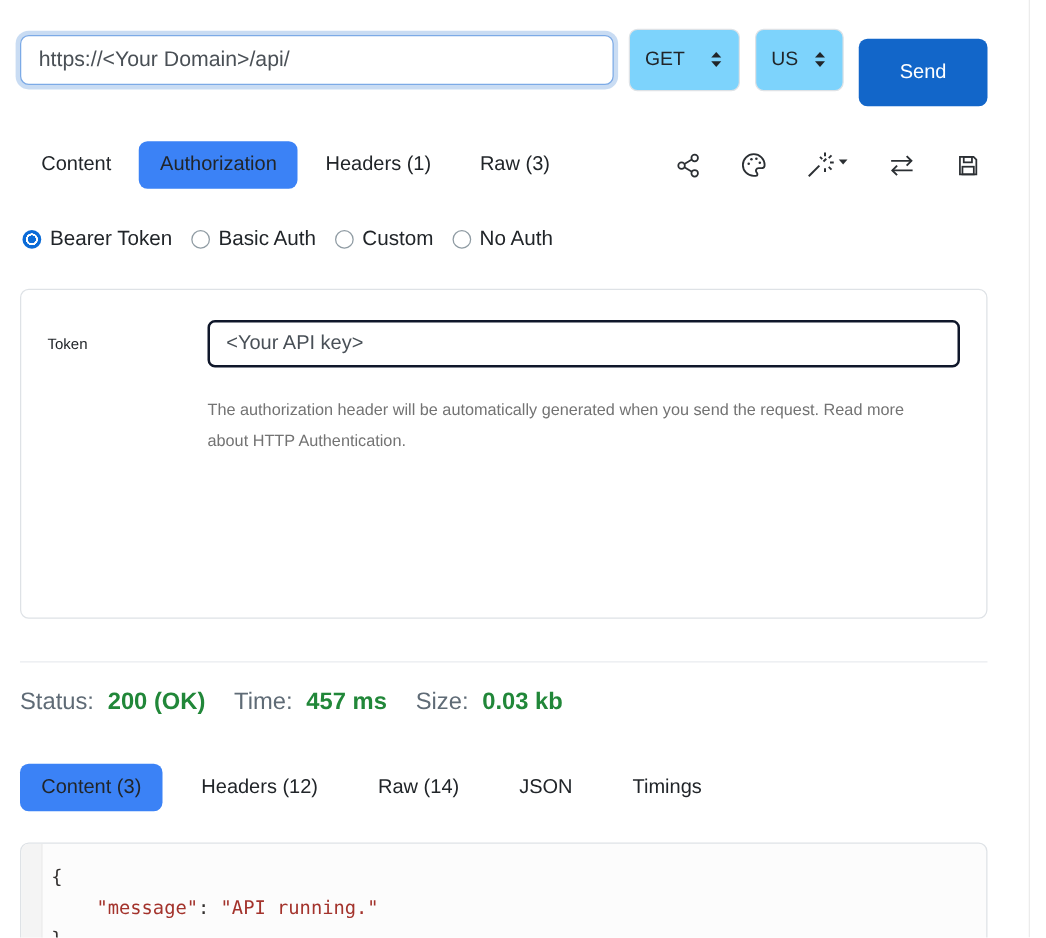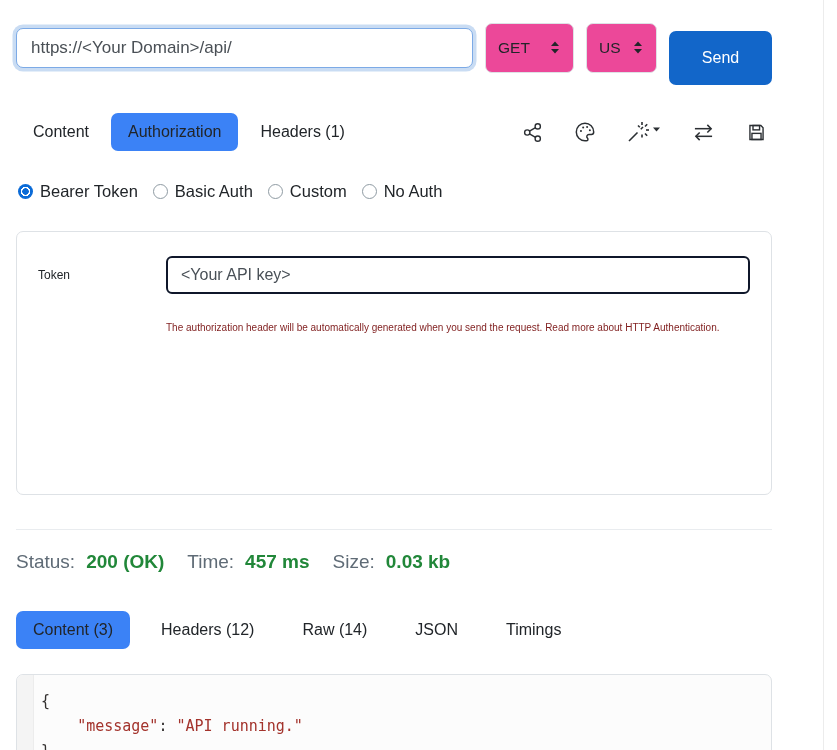--- a/index.html
+++ b/index.html
@@ -1,29 +1,29 @@
 <!DOCTYPE html>
 <html><head>
 <meta charset="utf-8">
 <style>
   * { margin:0; padding:0; box-sizing:border-box; }
   html,body { width:837px; height:750px; overflow:hidden; background:#fff;
     font-family:"Liberation Sans","DejaVu Sans",sans-serif; color:#212529; }
-  .app { position:relative; width:837px; height:750px; padding:10px 65px 0 16px;border-radius:30px; }
+  .app { position:relative; width:837px; height:750px; padding:10px 47px 0 16px;border-radius:30px; }
 
   
   .scroll-track { position:absolute; top:0; right:0; width:14px; height:750px;
     background:#fff; border-left:1px solid #ececec; }
 
   
   .url-row { display:flex; align-items:center; gap:10px; }
   .url-input { flex:1; height:40px; border:1px solid #7caae6; border-radius:7px;
     box-shadow:0 0 0 3.5px rgba(76,140,215,.30); padding:0 14px; font-size:17px;
     color:#4a5056; outline:none; font-family:inherit; background:#fff; min-width:0; }
-  .sel { height:50px; border:1px solid #dee2e6; border-radius:7px; background:#ec4899;
+  .sel { height:50px; border:1px solid #dee2e6; border-radius:7px; background:#7dd3fc;
     display:flex; align-items:center; justify-content:space-between; padding:0 12px;
     font-size:15.5px; color:#212529; cursor:pointer; }
   .sel.method { width:89px; margin-left:2px; }
   .sel.region { width:71px; margin-left:2px; }
   .sel .caret { margin-left:8px; display:flex; }
   .send-btn { width:103px; height:54px; margin-left:2px; background:#1266c9; color:#fff;
     border:none; border-radius:7px; font-size:16px; font-family:inherit; cursor:pointer;margin-top:21px; }
 
   
   .tabs-row { display:flex; align-items:center; margin-top:28px; }
@@ -42,22 +42,22 @@
   .radio.on { border:none;
     background:radial-gradient(circle,#0b6bd7 0 3.1px,#fff 3.3px 4.7px,#0b6bd7 4.9px 8px); }
 
   
   .panel { margin-top:30px; height:264px; border:1px solid #dee2e6; border-radius:7px;
     padding:24px 21px 0 21px; background:#fff; }
   .token-row { display:flex; align-items:center; }
   .token-label { width:128px; font-size:12px; color:#212529; flex:none; }
   .token-input { flex:1; height:38px; border:2px solid #0f172a; border-radius:6px;
     padding:0 13px; font-size:16px; color:#495057; outline:none; font-family:Liberation Sans, sans-serif; }
-  .help-text { margin-left:128px; margin-top:21px; font-size:10px; line-height:25px;
-    color:#7f1d1d; max-width:585px; }
+  .help-text { margin-left:128px; margin-top:21px; font-size:13px; line-height:25px;
+    color:#737373; max-width:585px; }
 
   hr.divider { border:none; border-top:1px solid #e9ecef; margin-top:34px; }
 
   
   .status-row { display:flex; align-items:baseline; margin-top:21px; font-size:19px; }
   .status-row .lbl { color:#5f6b76; font-weight:500; }
   .status-row .val { color:#218739; font-weight:600; margin-left:11px; }
   .status-row .gap { width:23px; flex:none; }
 
   
@@ -100,20 +100,21 @@
           </svg>
       </span>
     </div>
     <button class="send-btn">Send</button>
   </div>
 
   <div class="tabs-row">
     <div class="tab">Content</div>
     <div class="tab active">Authorization</div>
     <div class="tab">Headers (1)</div>
+    <div class="tab">Raw (3)</div>
 
     <div class="icon-bar">
       <span class="icon-btn">
         <svg width="21" height="21" viewBox="0 0 24 24" fill="none" stroke="#2b2f33" stroke-width="1.6">
           <circle cx="18" cy="5" r="3"></circle>
             <circle cx="6" cy="12" r="3"></circle>
             <circle cx="18" cy="19" r="3"></circle>
           <line x1="8.6" y1="13.5" x2="15.4" y2="17.5"></line>
             <line x1="15.4" y1="6.5" x2="8.6" y2="10.5"></line>
         </svg>

